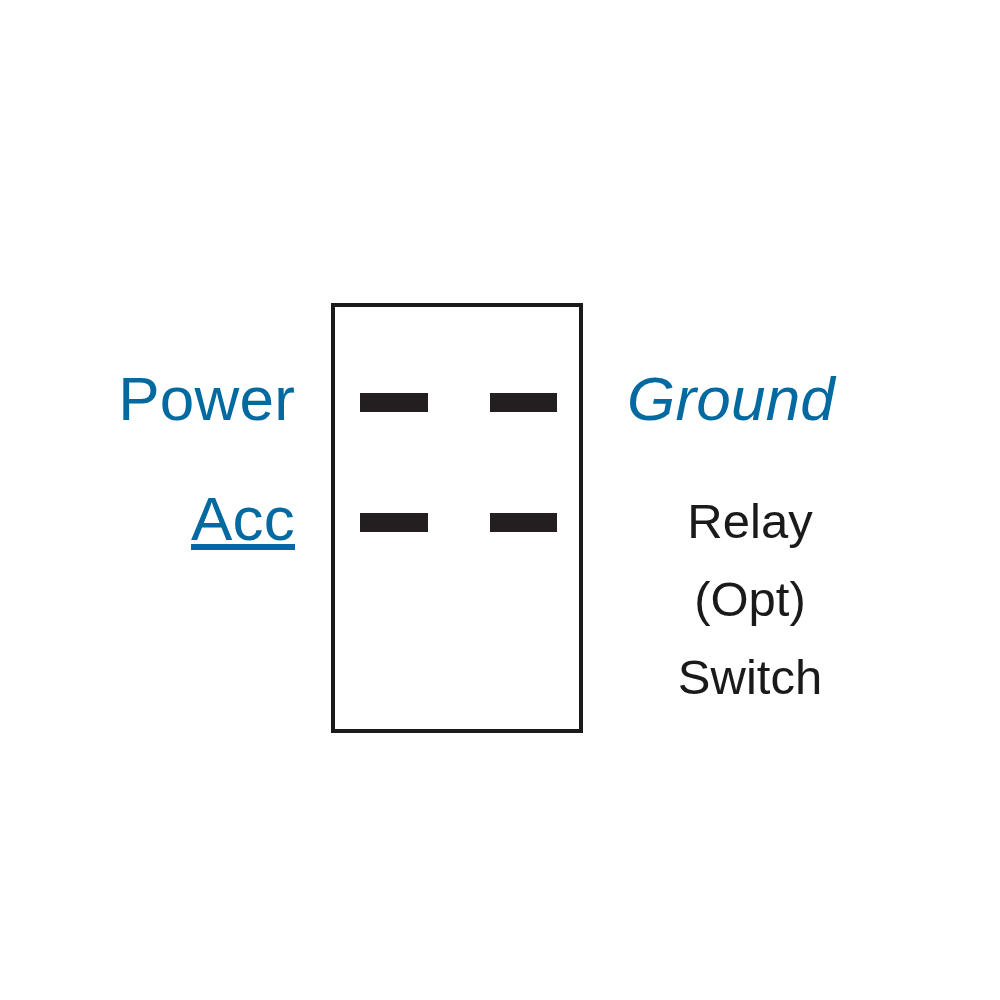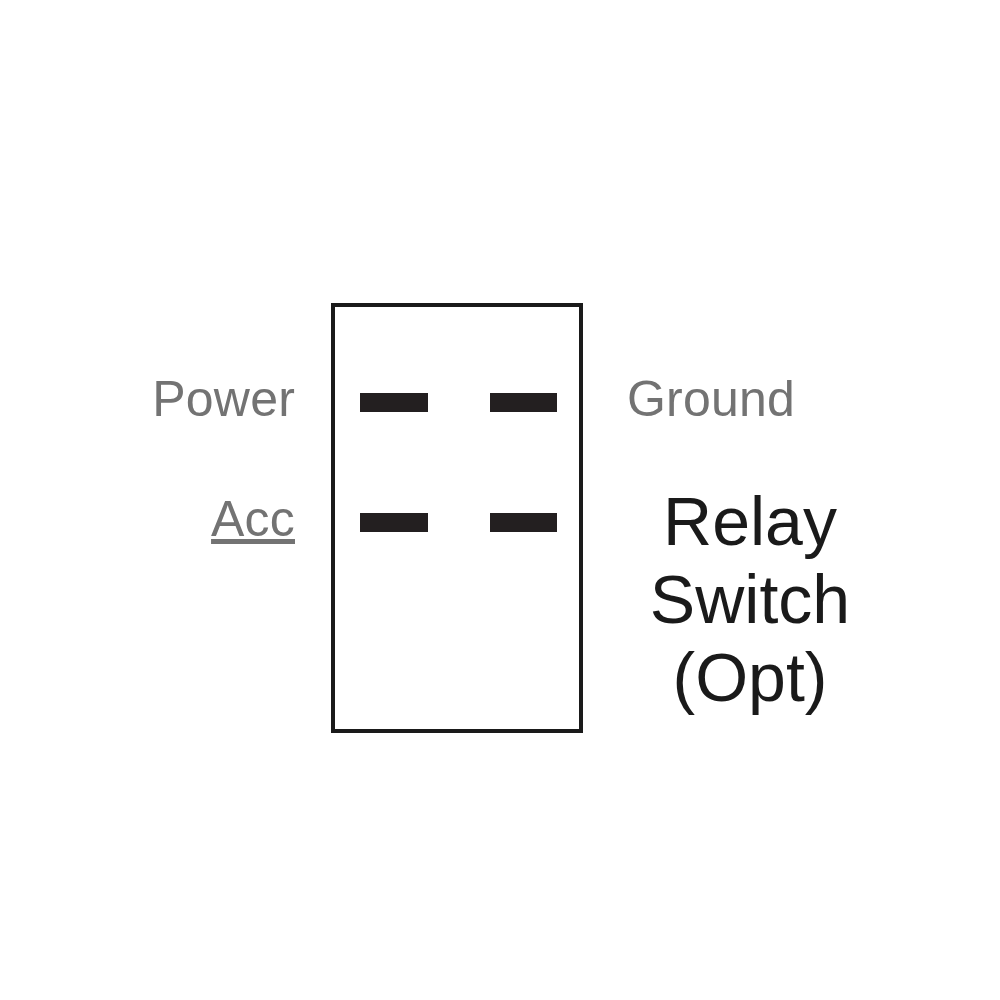--- a/index.html
+++ b/index.html
@@ -39,49 +39,50 @@
     background: #231f20;
   }
   .terminal-power    { left: 360px; top: 393px; }
   .terminal-ground   { left: 490px; top: 393px; width: 67px; }
   .terminal-acc      { left: 360px; top: 513px; }
   .terminal-relay    { left: 490px; top: 513px; width: 67px; }
 
   
   .label {
     position: absolute;
-    color: #737373;
-    font-size: 50px;
+    color: #0369a1;
+    font-size: 62px;
     line-height: 74px;
     white-space: nowrap;
     letter-spacing: 0.2px;
   }
 
   .label-left {
     text-align: right;
     right: 705px;  
   }
 
   .label-power { top: 362px; }
   .label-acc   { top: 482px; text-decoration: underline; }
 
   .label-ground {
     left: 627px;
     top: 362px;
     text-align: left;
+    font-style: italic;
   }
 
   .label-relay-block {
     position: absolute;
     left: 600px;
     top: 482px;
     width: 300px;
     text-align: center;
     color: #1a1a1a;
-    font-size: 68px;
+    font-size: 49px;
     line-height: 78px;
   }
   .label-relay-block .line {
     display: block;
     white-space: nowrap;
   }
 </style>
 </head>
 <body>
 
@@ -94,17 +95,17 @@
   <div class="terminal terminal-acc"></div>
   <div class="terminal terminal-relay"></div>
 
   <div class="label label-left label-power">Power</div>
   <div class="label label-left label-acc">Acc</div>
 
   <div class="label label-ground">Ground</div>
 
   <div class="label-relay-block">
     <span class="line">Relay</span>
+    <span class="line">(Opt)</span>
     <span class="line">Switch</span>
-    <span class="line">(Opt)</span>
   </div>
 
 </div>
 
 </body></html>

